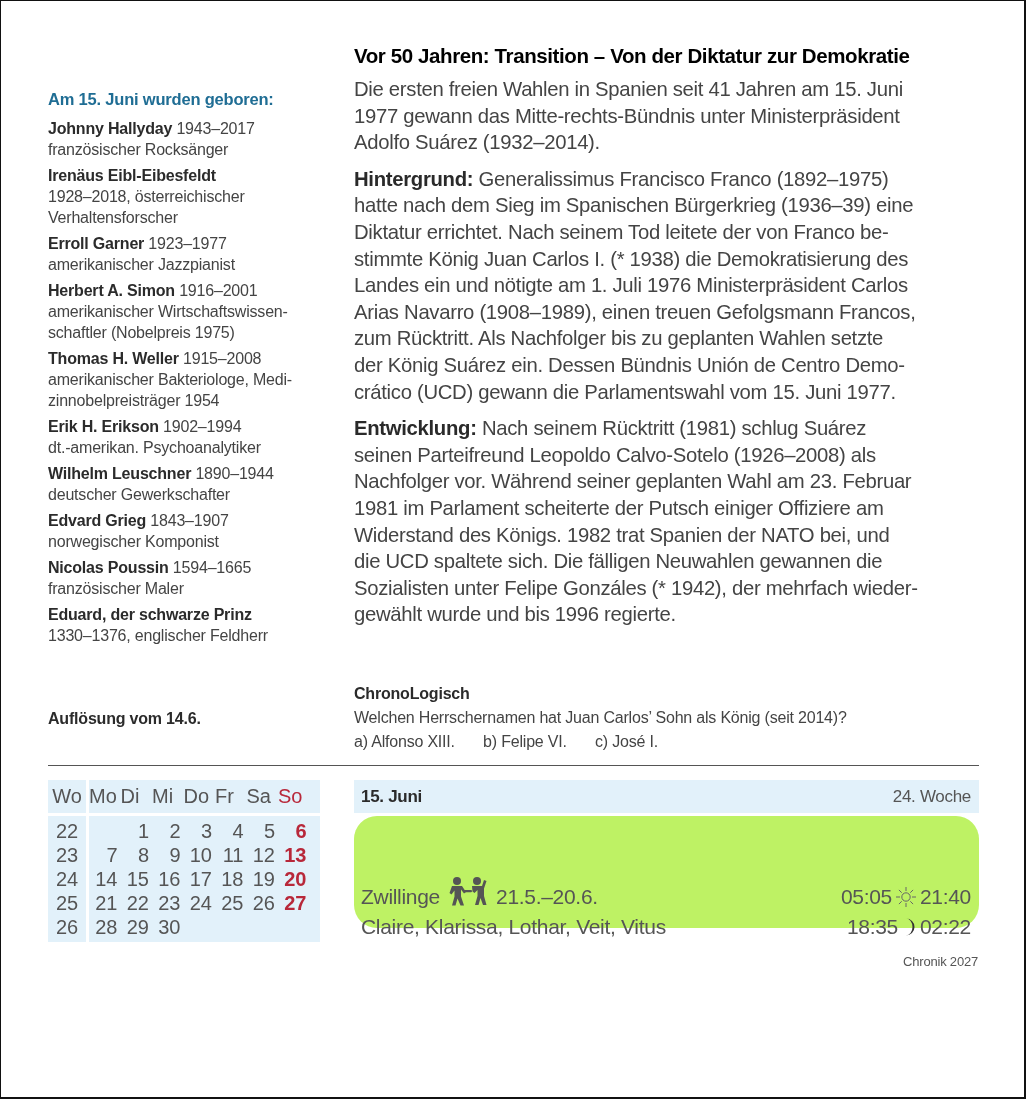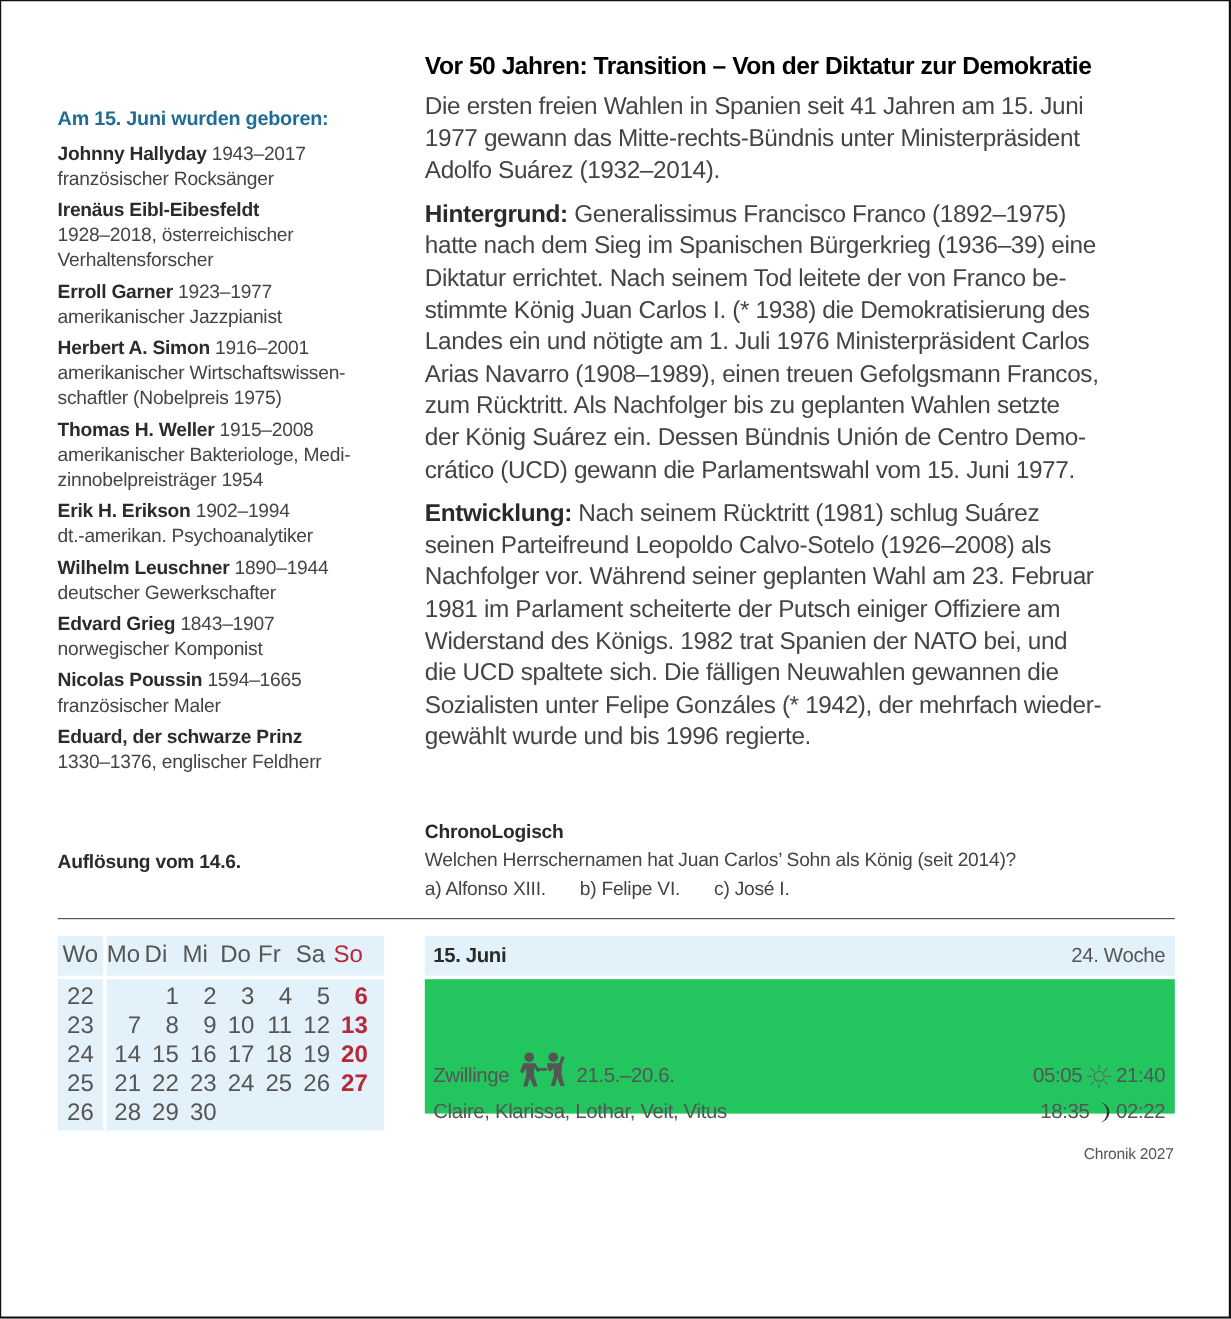--- a/index.html
+++ b/index.html
@@ -91,22 +91,22 @@
       position: absolute; left: 354px; top: 780px; width: 625px; height: 148px;
       display: flex; flex-direction: column; gap: 3px;
     }
     .day-head {
       background: #e2f1fa; height: 33px; display: flex; align-items: center;
       justify-content: space-between; padding: 0 8px 0 7px;
     }
     .day-date { font-weight: bold; font-size: 17px; color: #2b2b2b; letter-spacing: -0.3px; }
     .day-week { font-size: 17px; color: #555; letter-spacing: -0.3px; }
     .day-body {
-      background: #22c55e; flex: 1; position: relative;
-      font-size: 17px; color: #555; letter-spacing: -0.3px;
+      background: #bef264; flex: 1; position: relative;
+      font-size: 21px; color: #555; letter-spacing: -0.3px; border-radius: 23px;
     }
     .day-row {
       position: absolute; left: 7px; right: 8px; height: 26px;
       display: flex; justify-content: space-between; align-items: center;
     }
     .day-row.r1 { top: 68px; }
     .day-row.r2 { top: 98px; }
     .zodiac { display: flex; align-items: center; gap: 4px; }
     .zodiac svg { width: 48px; height: 30px; margin-top: -8px; }
     .times { display: flex; align-items: center; gap: 3px; }

